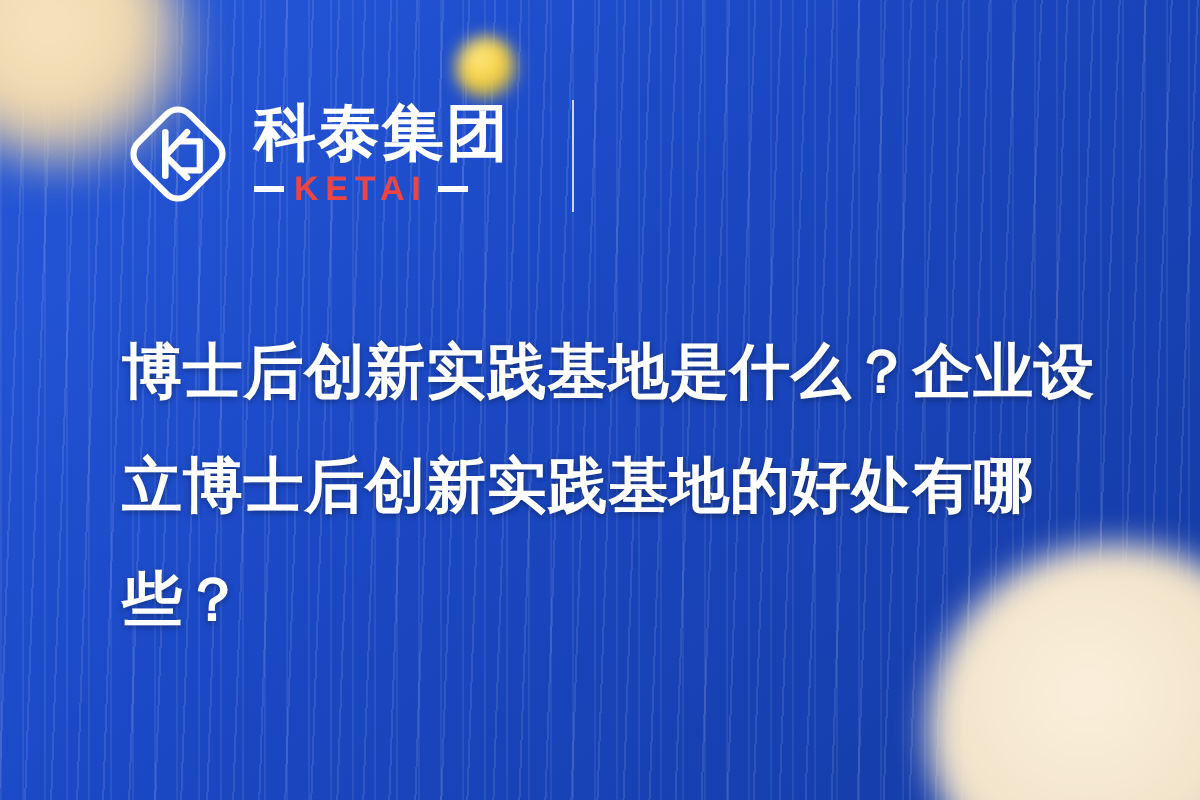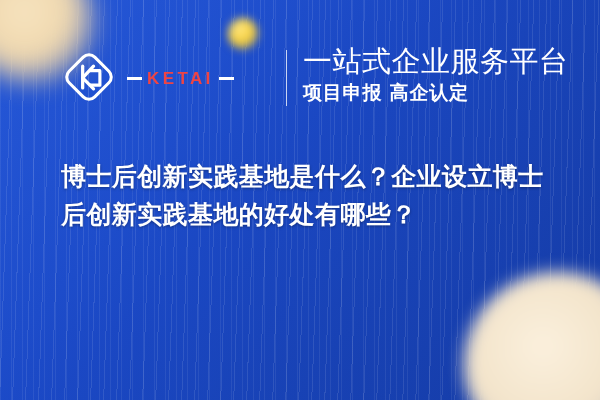--- a/index.html
+++ b/index.html
@@ -129,21 +129,21 @@
     font-family:"DejaVu Sans","Liberation Sans",sans-serif;
   }
   .tagline-sub{
     color:#fff;font-size:19px;font-weight:bold;line-height:1.25;
     white-space:nowrap;letter-spacing:0.8px;margin-top:3px;
     font-family:"DejaVu Sans","Liberation Sans",sans-serif;
   }
 
   .headline{
     position:absolute;left:61px;top:158px;width:492px;
-    color:#fff;font-size:25px;font-weight:bold;line-height:38px;
+    color:#fff;font-size:30px;font-weight:bold;line-height:57px;
     letter-spacing:0.4px;
     font-family:"DejaVu Sans","Liberation Sans",sans-serif;
     text-shadow:0 1px 3px rgba(0,0,0,.35);
   }
 </style>
 </head>
 <body>
 
 <div id="banner">
 
@@ -181,31 +181,28 @@
   <div class="content">
 
     <div class="logo-row">
       <svg class="mark" viewBox="0 0 64 64">
         <rect x="12" y="12" width="40" height="40" rx="9" ry="9" transform="rotate(45 32 32)" fill="none" stroke="#ffffff" stroke-width="3.4"></rect>
         <path d="M25 20 L25 44" stroke="#ffffff" stroke-width="3.6" fill="none" stroke-linecap="round"></path>
         <path d="M37 20 L25 33 L37 45" stroke="#ffffff" stroke-width="3.6" fill="none" stroke-linecap="round" stroke-linejoin="round"></path>
         <path d="M33 25 L44 25 L44 41 L33 41" stroke="#ffffff" stroke-width="3.4" fill="none" stroke-linejoin="round"></path>
       </svg>
       <div class="wordmark">
+        <div class="wordmark-cn">科泰集团</div>
         <div class="wordmark-en">
           <span class="dash"></span>
           <span class="txt">KETAI</span>
           <span class="dash"></span>
         </div>
       </div>
     </div>
 
     <div class="divider"></div>
 
-    <div class="tagline">
-      <div class="tagline-main">一站式企业服务平台</div>
-      <div class="tagline-sub">项目申报 高企认定</div>
-    </div>
 
     <div class="headline">博士后创新实践基地是什么？企业设立博士后创新实践基地的好处有哪些？</div>
 
   </div>
 </div>
 
 </body></html>

